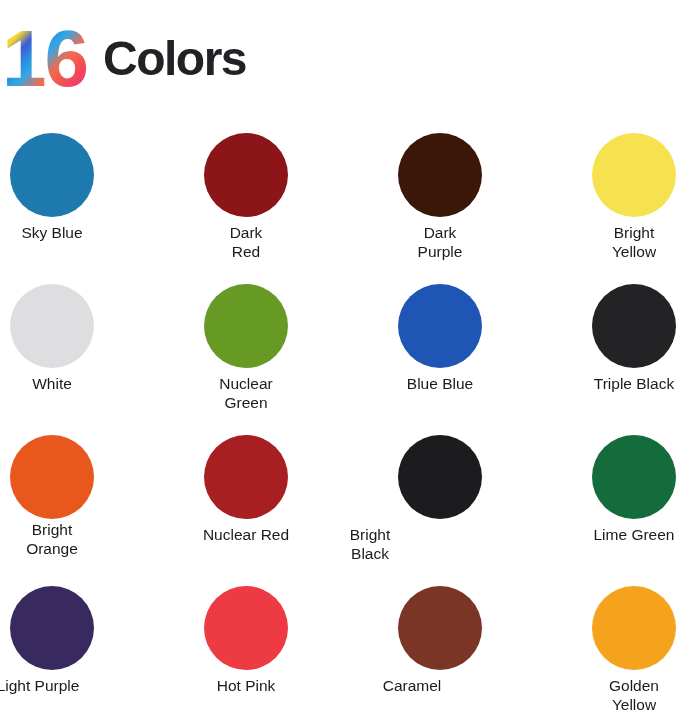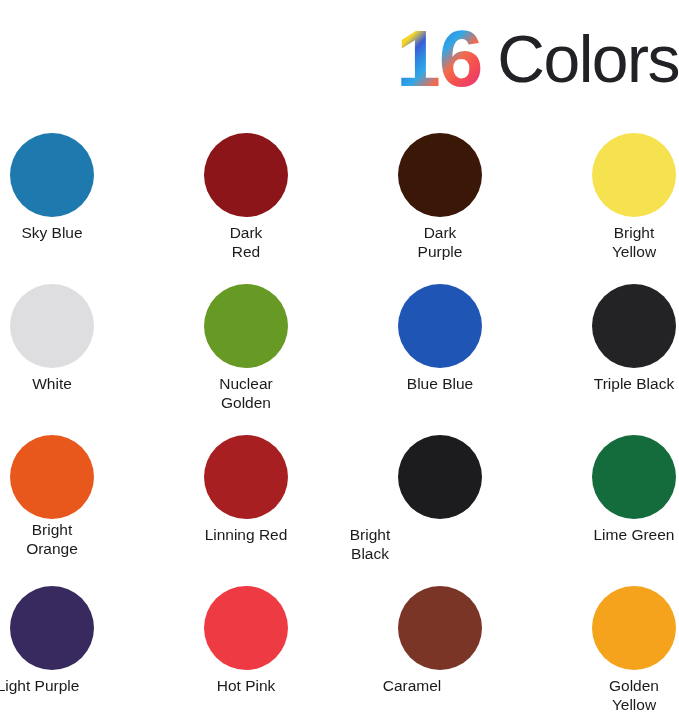--- a/index.html
+++ b/index.html
@@ -20,21 +20,21 @@
 
   
   #title-block {
     position: absolute;
     top: 0;
     left: 0;
     width: 679px;
     height: 118px;
     display: flex;
     align-items: center;
-    justify-content: flex-end;
+    justify-content: flex-start;
     gap: 14px;
   }
   #title-number {
     font-family: "Liberation Sans", sans-serif;
     font-size: 80px;
     font-weight: 700;
     line-height: 1;
     letter-spacing: -2px;
     background-image: linear-gradient(135deg,
         #F7A11A 0%,
@@ -48,22 +48,22 @@
         #EE3A6E 86%,
         #E83294 100%);
     -webkit-background-clip: text;
     background-clip: text;
     color: transparent;
     -webkit-text-fill-color: transparent;
     padding: 0 2px;
   }
   #title-word {
     font-family: "Liberation Sans", sans-serif;
-    font-size: 66px;
-    font-weight: 400;
+    font-size: 48px;
+    font-weight: 700;
     line-height: 1;
     letter-spacing: -1.5px;
     color: #222226;
   }
 
   
   #swatch-grid {
     position: absolute;
     top: 118px;
     left: 0;
@@ -130,38 +130,38 @@
       <div class="swatch-label">Bright
 Yellow</div>
     </div>
     <div class="swatch-cell" style="left: -33px; top: 151px;">
       <div class="swatch-dot" style="background: rgb(222, 222, 224);"></div>
       <div class="swatch-label">White</div>
     </div>
     <div class="swatch-cell" style="left: 161px; top: 151px;">
       <div class="swatch-dot" style="background: rgb(103, 154, 37);"></div>
       <div class="swatch-label">Nuclear
-Golden</div>
+Green</div>
     </div>
     <div class="swatch-cell" style="left: 355px; top: 151px;">
       <div class="swatch-dot" style="background: rgb(31, 85, 181);"></div>
       <div class="swatch-label">Blue Blue</div>
     </div>
     <div class="swatch-cell" style="left: 549px; top: 151px;">
       <div class="swatch-dot" style="background: rgb(35, 35, 37);"></div>
       <div class="swatch-label">Triple Black</div>
     </div>
     <div class="swatch-cell" style="left: -33px; top: 302px;">
       <div class="swatch-dot" style="background: rgb(232, 88, 28);"></div>
       <div class="swatch-label lbl-up">Bright
 Orange</div>
     </div>
     <div class="swatch-cell" style="left: 161px; top: 302px;">
       <div class="swatch-dot" style="background: rgb(168, 31, 34);"></div>
-      <div class="swatch-label">Linning Red</div>
+      <div class="swatch-label">Nuclear Red</div>
     </div>
     <div class="swatch-cell" style="left: 355px; top: 302px;">
       <div class="swatch-dot" style="background: rgb(28, 28, 30);"></div>
       <div class="swatch-label lbl-left70">Bright
 Black</div>
     </div>
     <div class="swatch-cell" style="left: 549px; top: 302px;">
       <div class="swatch-dot" style="background: rgb(20, 107, 60);"></div>
       <div class="swatch-label">Lime Green</div>
     </div>

